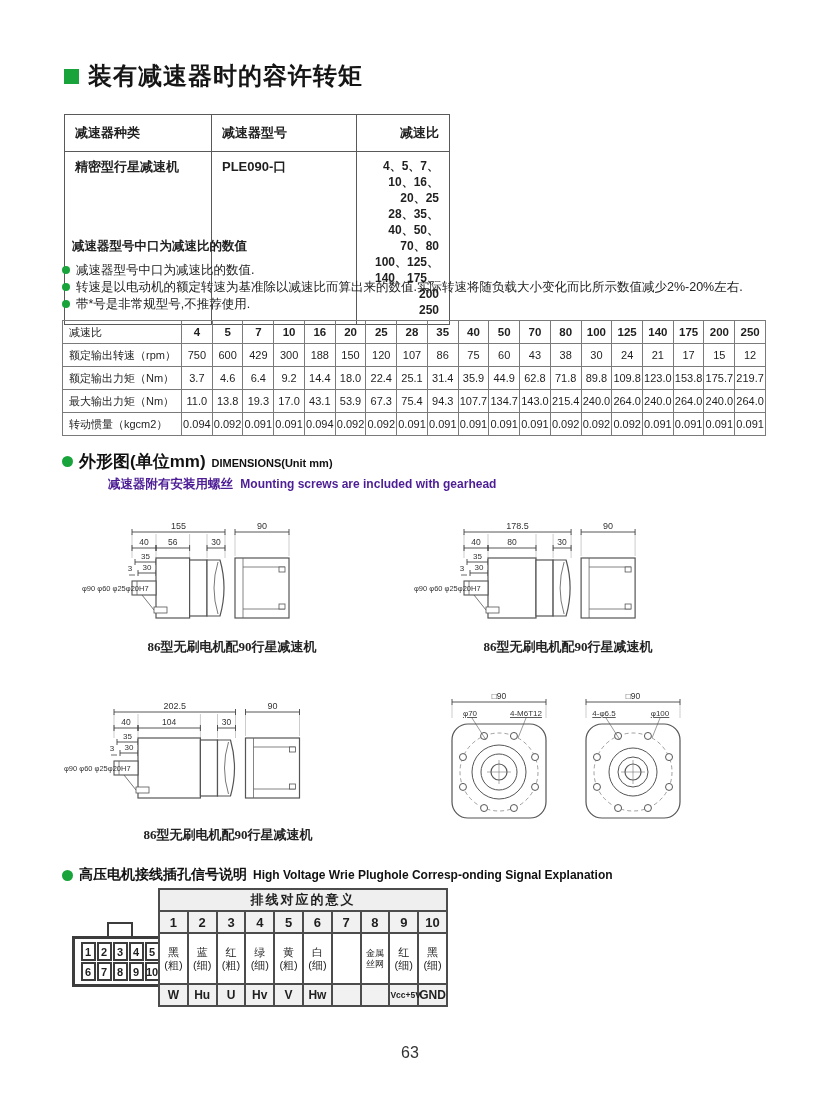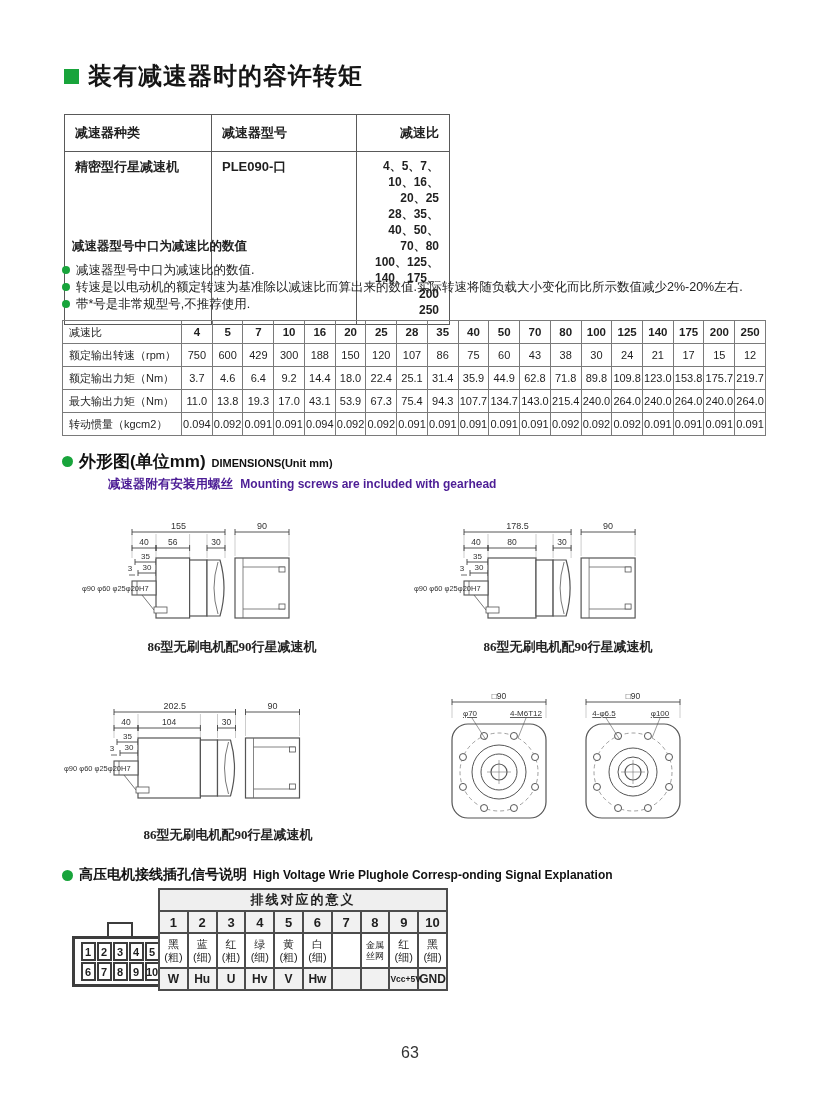--- a/index.html
+++ b/index.html
@@ -52,21 +52,21 @@
   .plug{position:absolute;left:72px;top:922px;width:96px;}
   .plug-tab{width:22px;height:12px;border:2px solid #3c3c3c;border-bottom:none;margin:0 auto;background:#fff;}
   .plug-body{border:3px solid #3c3c3c;background:#fdfdfd;padding:3px;display:grid;
              grid-template-columns:repeat(5,15px);grid-auto-rows:19px;gap:1px;justify-content:center;}
   .pin{border:2px solid #3c3c3c;display:flex;align-items:center;justify-content:center;
        font-size:11px;font-weight:bold;background:#fff;}
   .wiring{position:absolute;left:158px;top:888px;width:290px;border-collapse:collapse;table-layout:fixed;}
   .wiring td{border:2px solid #4c4c4c;text-align:center;padding:0;background:#fff;}
   .wiring .title-cell{height:20px;font-size:13px;font-weight:bold;background:#efefef;letter-spacing:2px;}
   .wiring .pins td{height:20px;font-size:13px;font-weight:bold;background:#f1f1f1;}
-  .wiring .colors td{height:33px;font-size:11px;line-height:1.15;vertical-align:middle;word-break:break-all;padding:0 1px;margin-left:24px;}
+  .wiring .colors td{height:33px;font-size:11px;line-height:1.15;vertical-align:middle;word-break:break-all;padding:8px 1px;margin-left:24px;}
   .wiring .colors td.mesh{font-size:9px;}
   .wiring .sigs td{height:20px;font-size:12px;font-weight:bold;background:#f1f1f1;}
   .wiring .sigs td.tiny{font-size:8.5px;}
   .pageno{position:absolute;left:0;top:1044px;width:100%;text-align:center;font-size:16px;color:#333;}
 </style>
 </head>
 <body>
 
 <div class="page">
 

